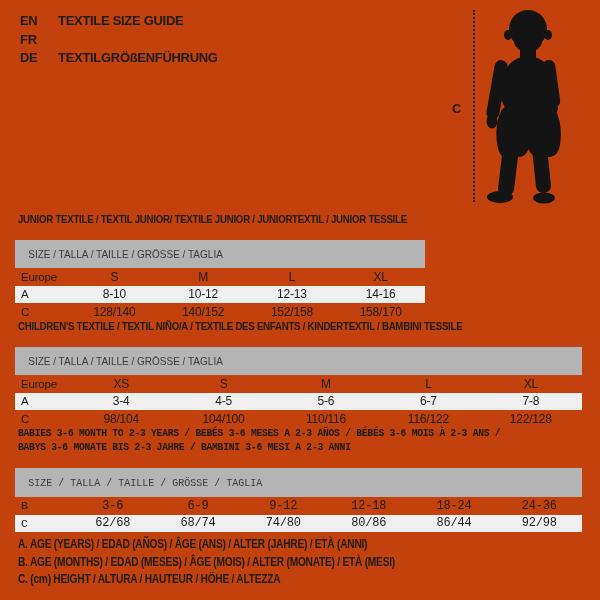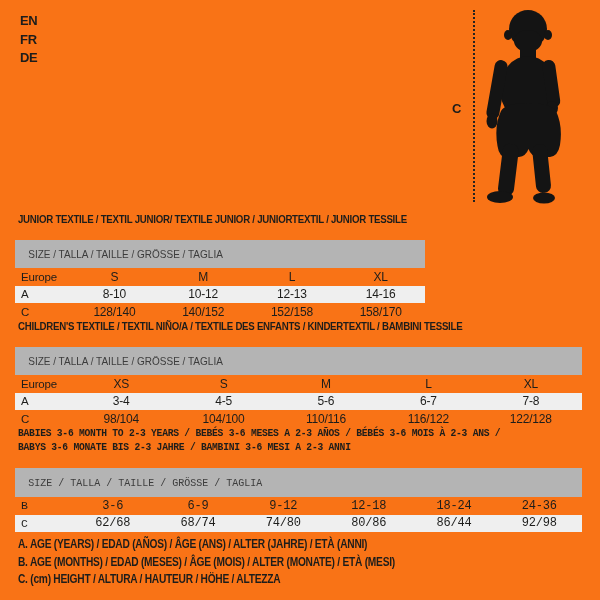--- a/index.html
+++ b/index.html
@@ -2,21 +2,21 @@
 <html><head>
 <meta charset="utf-8">
 <style>
   * { margin: 0; padding: 0; box-sizing: border-box; }
   html, body { background: #ffffff; }
   body { font-family: "Liberation Sans", sans-serif; color: #1d1d1b; }
   .page {
     position: relative;
     width: 600px;
     height: 600px;
-    background: #f97316;
+    background: #c2410c;
     overflow: hidden;
   }
 
   
   .legend { position: absolute; left: 20px; top: 12px; }
   .legend-row { display: flex; line-height: 18.6px; font-weight: bold;
                 font-size: 13px; letter-spacing: -0.3px; }
   .legend-code { width: 38px; }
 
   
@@ -56,26 +56,28 @@
               transform: scaleX(0.85); transform-origin: 0 0; }
 </style>
 </head>
 <body>
 
 <div class="page">
 
   <div class="legend">
     <div class="legend-row">
       <span class="legend-code">EN</span>
+      <span class="legend-label">TEXTILE SIZE GUIDE</span>
     </div>
     <div class="legend-row">
       <span class="legend-code">FR</span>
     </div>
     <div class="legend-row">
       <span class="legend-code">DE</span>
+      <span class="legend-label">TEXTILGRÖßENFÜHRUNG</span>
     </div>
   </div>
 
   <div class="measure-line"></div>
   <div class="figure-label">C</div>
   <svg class="baby-svg" width="90" height="200" viewBox="0 0 90 200" aria-hidden="true">
     <g fill="#141414">
       <ellipse cx="48" cy="23" rx="19" ry="19"></ellipse>
       <ellipse cx="28" cy="29" rx="4" ry="5"></ellipse>
       <ellipse cx="68" cy="29" rx="4" ry="5"></ellipse>

